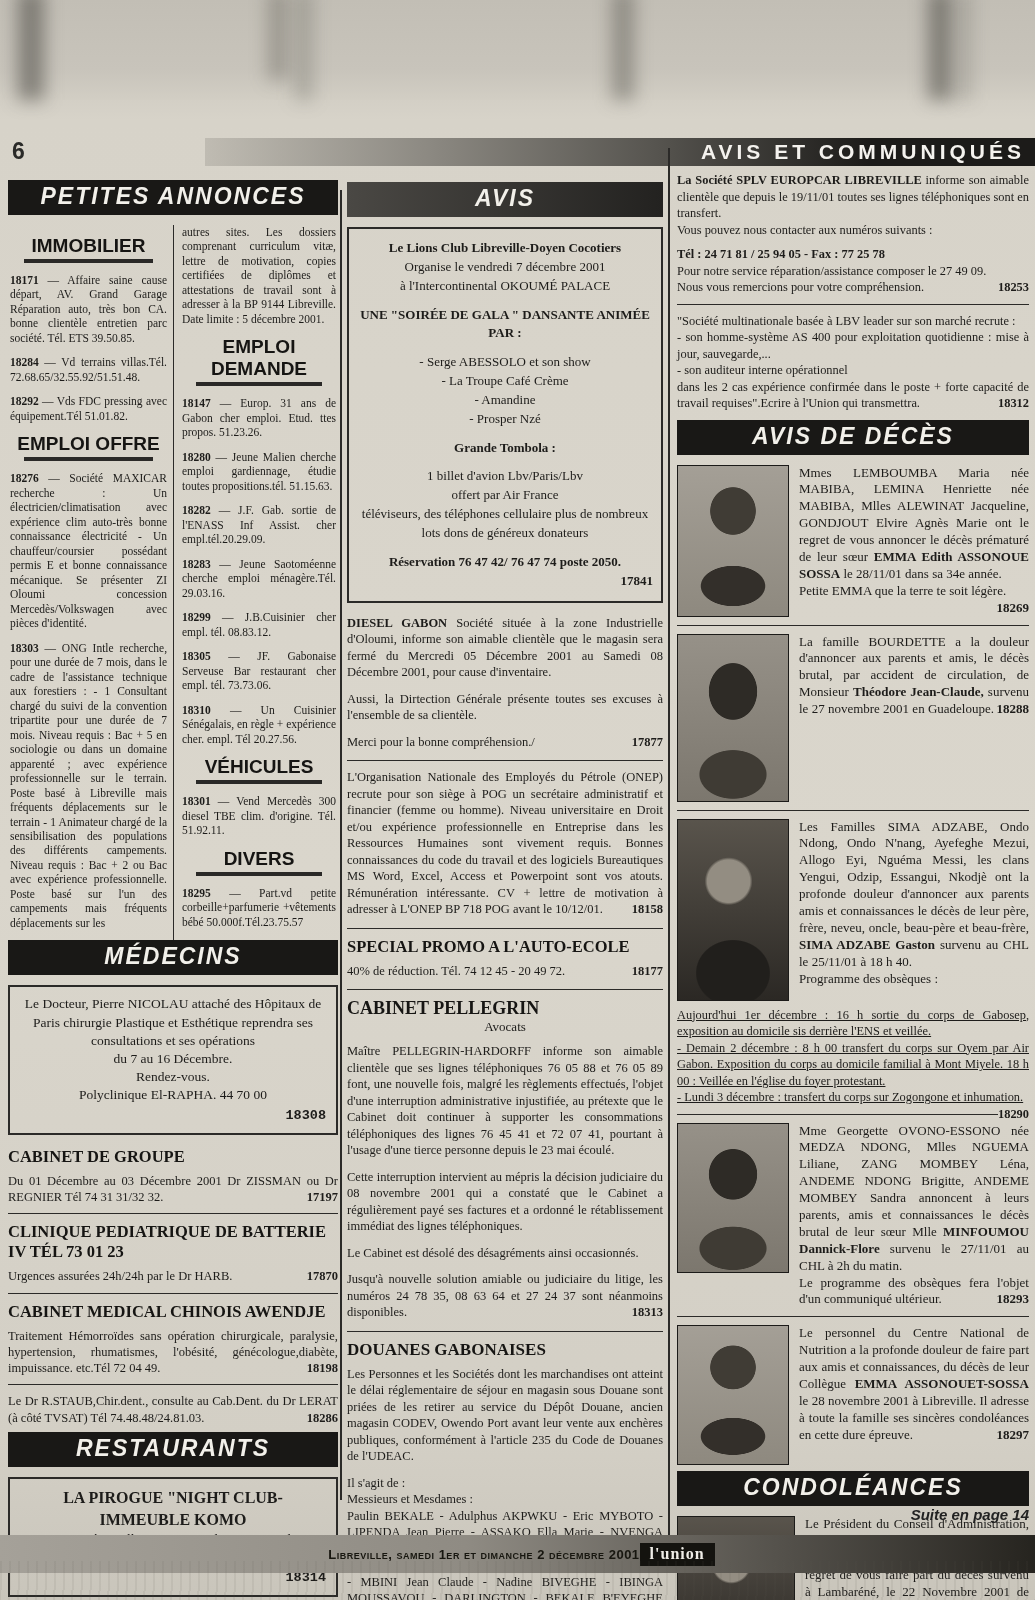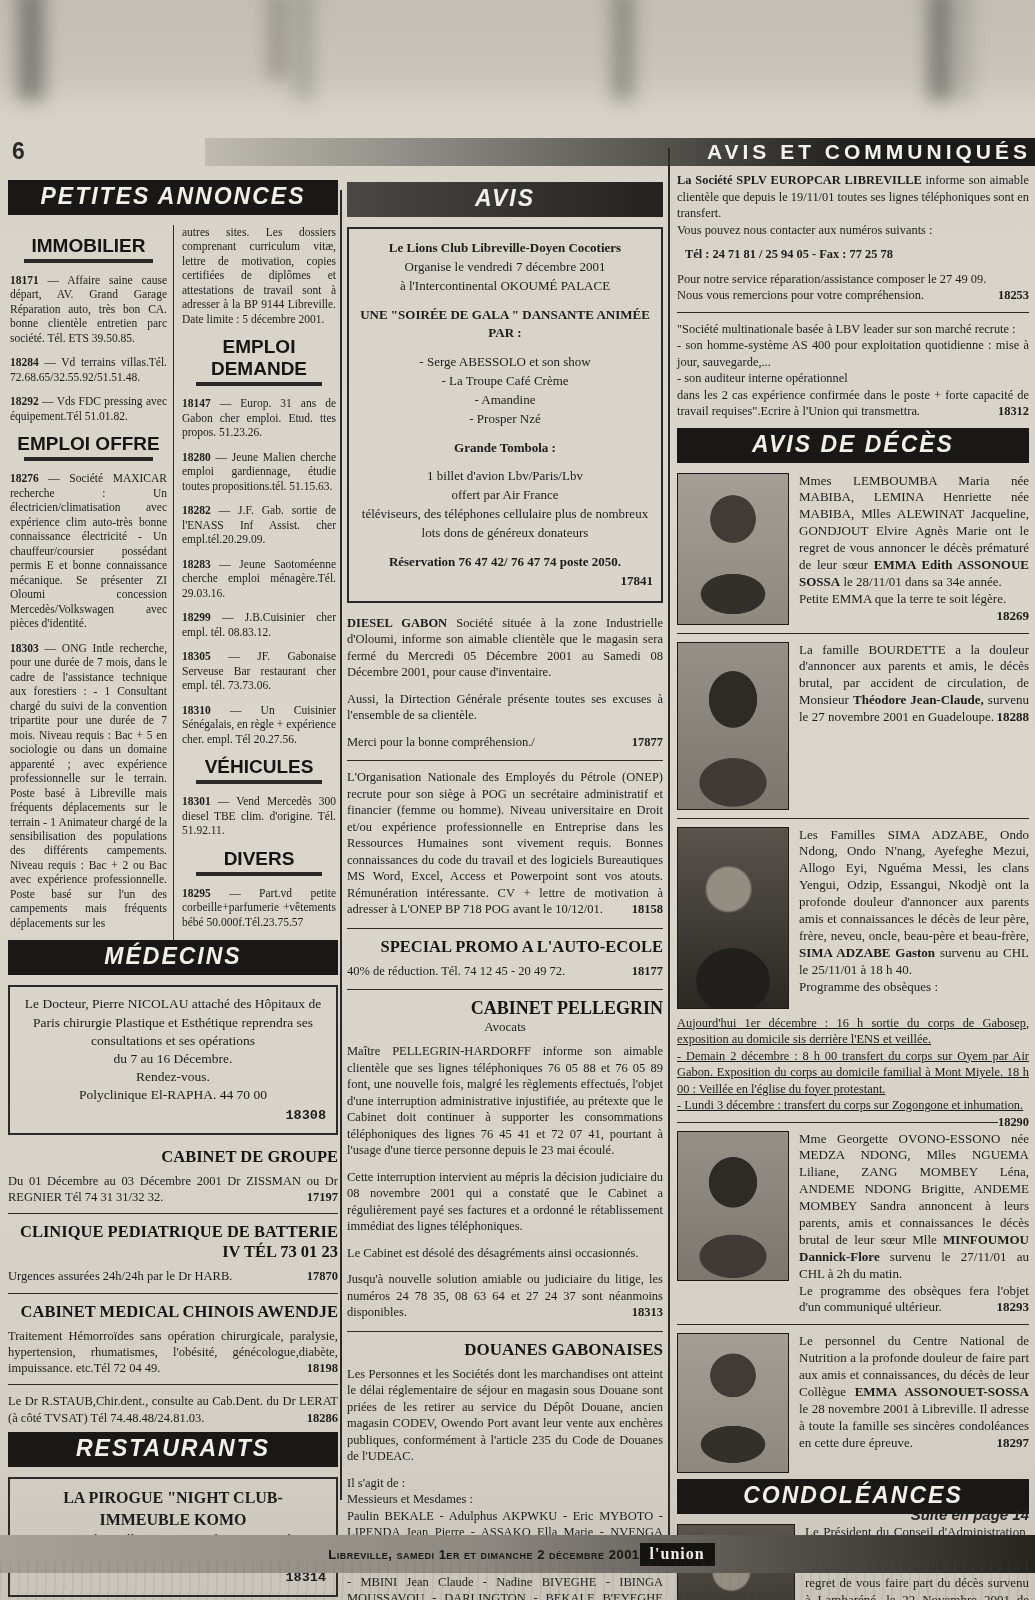--- a/index.html
+++ b/index.html
@@ -13,21 +13,21 @@
   .scan-top .s1{left:18px;width:26px;}
   .scan-top .s2{left:268px;width:20px;height:90px;background:rgba(90,88,80,.4);}
   .scan-top .s3{left:296px;width:16px;background:rgba(90,88,80,.35);}
   .scan-top .s4{left:612px;width:22px;background:rgba(80,78,70,.45);}
   .scan-top .s5{left:928px;width:24px;}
   .scan-top .s6{left:960px;width:10px;background:rgba(90,88,80,.35);}
   .pageno{position:absolute;left:12px;top:138px;font-family:"Liberation Sans",sans-serif;
     font-weight:bold;font-size:23px;letter-spacing:2px;color:#2a2a28;}
   .masthead{position:absolute;left:205px;right:0;top:138px;height:28px;
     background:linear-gradient(90deg,rgba(120,117,110,.25) 0,#8a8780 28%,#55534e 55%,#1c1b19 80%);
-    display:flex;align-items:center;justify-content:flex-end;padding-right:4px;box-sizing:border-box;}
+    display:flex;align-items:center;justify-content:flex-end;padding-right:10px;box-sizing:border-box;}
   .masthead span{color:#f4f2ee;font-family:"Liberation Sans",sans-serif;font-weight:bold;
     font-size:21px;letter-spacing:4px;}
   
   .bar{background:#191816;color:#f2f0ea;font-family:"Liberation Sans",sans-serif;
     font-weight:bold;font-style:italic;text-align:center;font-size:23px;letter-spacing:2px;
     padding:3px 0 5px;margin:0 0 10px;}
   .bar.gray{background:linear-gradient(90deg,#4a4844,#232220);}
   
   .col{position:absolute;top:180px;}
   .col-left{left:8px;width:330px;}
@@ -44,21 +44,21 @@
     text-align:center;margin:10px 0 2px;letter-spacing:0;color:#161513;}
   .h3bar{height:4px;background:#2a2927;width:82%;margin:2px auto 10px;}
   .ad{font-size:11.5px;line-height:1.26;text-align:justify;margin:0 0 10px;}
   .adid{font-weight:bold;}
   .adnum{font-weight:bold;float:right;}
   .rule{border:none;border-top:1.5px solid #2b2a28;margin:8px 0;}
   
   .boxad{border:2px solid #2b2a28;padding:8px 10px;margin:2px 0 12px;text-align:center;
     font-size:13.5px;line-height:1.35;}
   .boxad .adnum{margin-top:2px;font-family:Liberation Mono, monospace;}
-  h4{font-size:16.5px;text-align:right;margin:8px 0 6px;font-weight:bold;color:#161513;}
+  h4{font-size:16.5px;text-align:left;margin:8px 0 6px;font-weight:bold;color:#161513;}
   .small-just{font-size:12.5px;line-height:1.3;text-align:justify;margin:0 0 6px;}
   .prewrap{white-space:pre-line;}
   
   .lions{border:2px solid #2b2a28;padding:10px 8px;margin:0 0 12px;text-align:center;
     font-size:13px;line-height:1.45;}
   .lions .b{font-weight:bold;}
   .lions .gap{height:10px;}
   .midp{font-size:12.5px;line-height:1.32;text-align:justify;margin:0 0 10px;}
   
   .rp{font-size:12.4px;line-height:1.33;text-align:justify;margin:0 0 8px;}
@@ -240,21 +240,21 @@
     <p class="midp">Les Personnes et les Sociétés dont les marchandises ont atteint le délai réglementaire de séjour en magasin sous Douane sont priées de les retirer au service du Dépôt Douane, ancien magasin CODEV, Owendo Port avant leur vente aux enchères publiques, conformément à l'article 235 du Code de Douanes de l'UDEAC.</p>
     <p class="midp prewrap">Il s'agit de :
 Messieurs et Mesdames :
 Paulin BEKALE - Adulphus AKPWKU - Eric MYBOTO - LIPENDA Jean Pierre - ASSAKO Ella Marie - NVENGA Germaine - NDINGA Guy R. - ABASSI Akim - CISSE Toumane - EDOU NGUEMA Blaise - Carmen ANTCHOUET - MBINI Jean Claude - Nadine BIVEGHE - IBINGA MOUSSAVOU - DARLINGTON - BEKALE B'EYEGHE Fidèle - Gilbert LISSOKO - FOTSING WAFEU Joël - OKWUNU Orji - Claude ABESSOLO - OUMAROU.</p>
 
   </div>
 
   <div class="col col-right">
     <p class="rp prewrap"><b>La Société SPLV EUROPCAR LIBREVILLE</b><span class="prewrap"> informe son aimable clientèle que depuis le 19/11/01 toutes ses lignes téléphoniques sont en transfert.
 Vous pouvez nous contacter aux numéros suivants :</span></p>
-    <p class="rp" style="margin:8px;font-weight:bold;">Tél : 24 71 81 / 25 94 05 - Fax : 77 25 78</p>
+    <p class="rp" style="margin:0;font-weight:bold;">Tél : 24 71 81 / 25 94 05 - Fax : 77 25 78</p>
     <p class="rp" style="margin:0;">Pour notre service réparation/assistance composer le 27 49 09.</p>
     <p class="rp"><span>Nous vous remercions pour votre compréhension.</span><span class="adnum">18253</span></p>
     <hr class="rule">
 
     <p class="rp prewrap"><span class="prewrap">"Société multinationale basée à LBV leader sur son marché recrute :
 - son homme-système AS 400 pour exploitation quotidienne : mise à jour, sauvegarde,...
 - son auditeur interne opérationnel
 dans les 2 cas expérience confirmée dans le poste + forte capacité de travail requises".Ecrire à l'Union qui transmettra.</span><span class="adnum">18312</span></p>
 
     <div class="bar">AVIS DE DÉCÈS</div>

